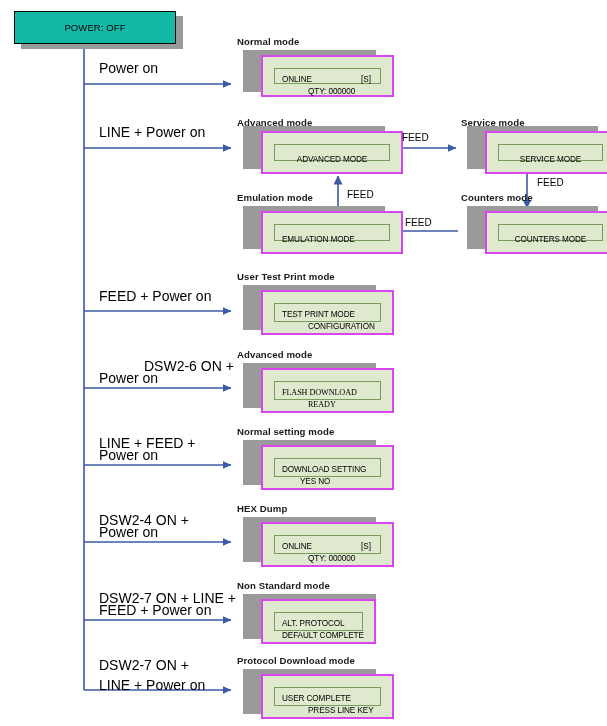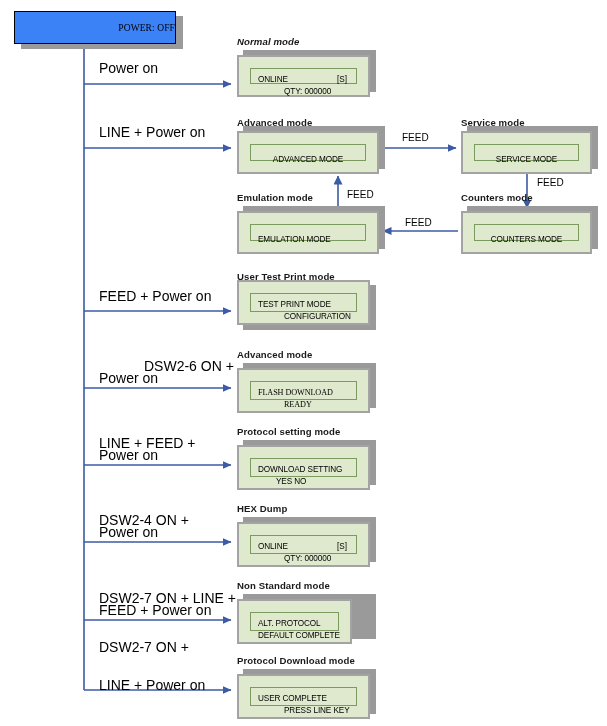--- a/index.html
+++ b/index.html
@@ -20,46 +20,46 @@
     overflow: hidden;
   }
 
   
   .power-shadow {
     position: absolute;
     background: #9a9a9a;
   }
   .power-box {
     position: absolute;
-    background: #3b82f6;
+    background: #14b8a6;
     border: 1.5px solid #000000;
     box-sizing: border-box;
     display: flex;
     align-items: center;
-    justify-content: flex-end;
-    font-family: Liberation Serif, serif;
+    justify-content: center;
   }
   .power-box-label {
     font-size: 9.5px;
     color: #000000;
     letter-spacing: .1px;
     white-space: nowrap;
   }
 
   
   .lcd-shadow {
     position: absolute;
     background: #9a9a9a;
   }
   .lcd-box {
     position: absolute;
     background: #dfe9cd;
-    border: 2px solid #a3a3a3;
+    border: 2px solid #d946ef;
     box-sizing: border-box;
     padding: 11px;
+    margin-left: 24px;
   }
   .lcd-screen {
     width: 100%;
     height: 100%;
     box-sizing: border-box;
     border: 1px solid #7a9a5e;
     background: #dfe9cd;
     position: relative;
     padding: 5px 7px 0 7px;
   }
@@ -155,21 +155,21 @@
     <path d="M458,231 L383,231" stroke="#3b5ba5" stroke-width="1.6" fill="none" marker-end="url(#ah-l)"></path>
 
     <path d="M338,209 L338,176" stroke="#3b5ba5" stroke-width="1.6" fill="none" marker-end="url(#ah-u)"></path>
   </svg>
 
   <div class="power-shadow" style="left:21px; top:16px; width:162px; height:33px;"></div>
   <div class="power-box" style="left:14px; top:11px; width:162px; height:33px;">
     <span class="power-box-label">POWER: OFF</span>
   </div>
 
-  <div class="caption" style="left:237px; top:36px;font-style:italic;">Normal mode</div>
+  <div class="caption" style="left:237px; top:36px;">Normal mode</div>
   <div class="lcd-shadow" style="left:243px; top:50px; width:133px; height:42px;"></div>
   <div class="lcd-box" style="left:237px; top:55px; width:133px; height:42px;">
     <div class="lcd-screen">
       <div class="lcd-line">ONLINE</div>
       <div class="lcd-right" style="top:5px;">[S]</div>
       <div class="lcd-line indent">QTY: 000000</div>
     </div>
   </div>
   <div class="trigger" style="left:99px; top:62px;">Power on</div>
 
@@ -205,40 +205,40 @@
   <div class="lcd-box" style="left:237px; top:211px; width:142px; height:43px;">
     <div class="lcd-screen">
       <div class="lcd-line" style="padding-top:4px;">EMULATION MODE</div>
     </div>
   </div>
   <div class="feed-label" style="left:347px; top:189px;">FEED</div>
   <div class="feed-label" style="left:405px; top:217px;">FEED</div>
 
   <div class="caption" style="left:237px; top:271px;">User Test Print mode</div>
   <div class="lcd-shadow" style="left:243px; top:285px; width:133px; height:45px;"></div>
-  <div class="lcd-box" style="left:237px; top:280px; width:133px; height:45px;">
+  <div class="lcd-box" style="left:237px; top:290px; width:133px; height:45px;">
     <div class="lcd-screen">
       <div class="lcd-line">TEST PRINT  MODE</div>
       <div class="lcd-line indent">CONFIGURATION</div>
     </div>
   </div>
   <div class="trigger" style="left:99px; top:290px;">FEED + Power on</div>
 
   <div class="caption" style="left:237px; top:349px;">Advanced mode</div>
   <div class="lcd-shadow" style="left:243px; top:363px; width:133px; height:45px;"></div>
   <div class="lcd-box" style="left:237px; top:368px; width:133px; height:45px;font-family:Liberation Serif, serif;">
     <div class="lcd-screen">
       <div class="lcd-line">FLASH DOWNLOAD</div>
       <div class="lcd-line indent">READY</div>
     </div>
   </div>
   <div class="trigger" style="left:99px; top:360px;padding-left:45px;">DSW2-6 ON +</div>
   <div class="trigger" style="left:99px; top:372px;">Power on</div>
 
-  <div class="caption" style="left:237px; top:426px;">Protocol setting mode</div>
+  <div class="caption" style="left:237px; top:426px;">Normal setting mode</div>
   <div class="lcd-shadow" style="left:243px; top:440px; width:133px; height:45px;"></div>
   <div class="lcd-box" style="left:237px; top:445px; width:133px; height:45px;">
     <div class="lcd-screen">
       <div class="lcd-line">DOWNLOAD SETTING</div>
       <div class="lcd-line indent-sm">YES     NO</div>
     </div>
   </div>
   <div class="trigger" style="left:99px; top:437px;">LINE + FEED +</div>
   <div class="trigger" style="left:99px; top:449px;">Power on</div>
 
@@ -266,16 +266,16 @@
   <div class="trigger" style="left:99px; top:604px;">FEED + Power on</div>
 
   <div class="caption" style="left:237px; top:655px;">Protocol Download mode</div>
   <div class="lcd-shadow" style="left:243px; top:669px; width:133px; height:45px;"></div>
   <div class="lcd-box" style="left:237px; top:674px; width:133px; height:45px;">
     <div class="lcd-screen">
       <div class="lcd-line">USER COMPLETE</div>
       <div class="lcd-line indent">PRESS LINE KEY</div>
     </div>
   </div>
-  <div class="trigger" style="left:99px; top:641px;">DSW2-7 ON +</div>
+  <div class="trigger" style="left:99px; top:659px;">DSW2-7 ON +</div>
   <div class="trigger" style="left:99px; top:679px;">LINE + Power on</div>
 
 </div>
 
 </body></html>

